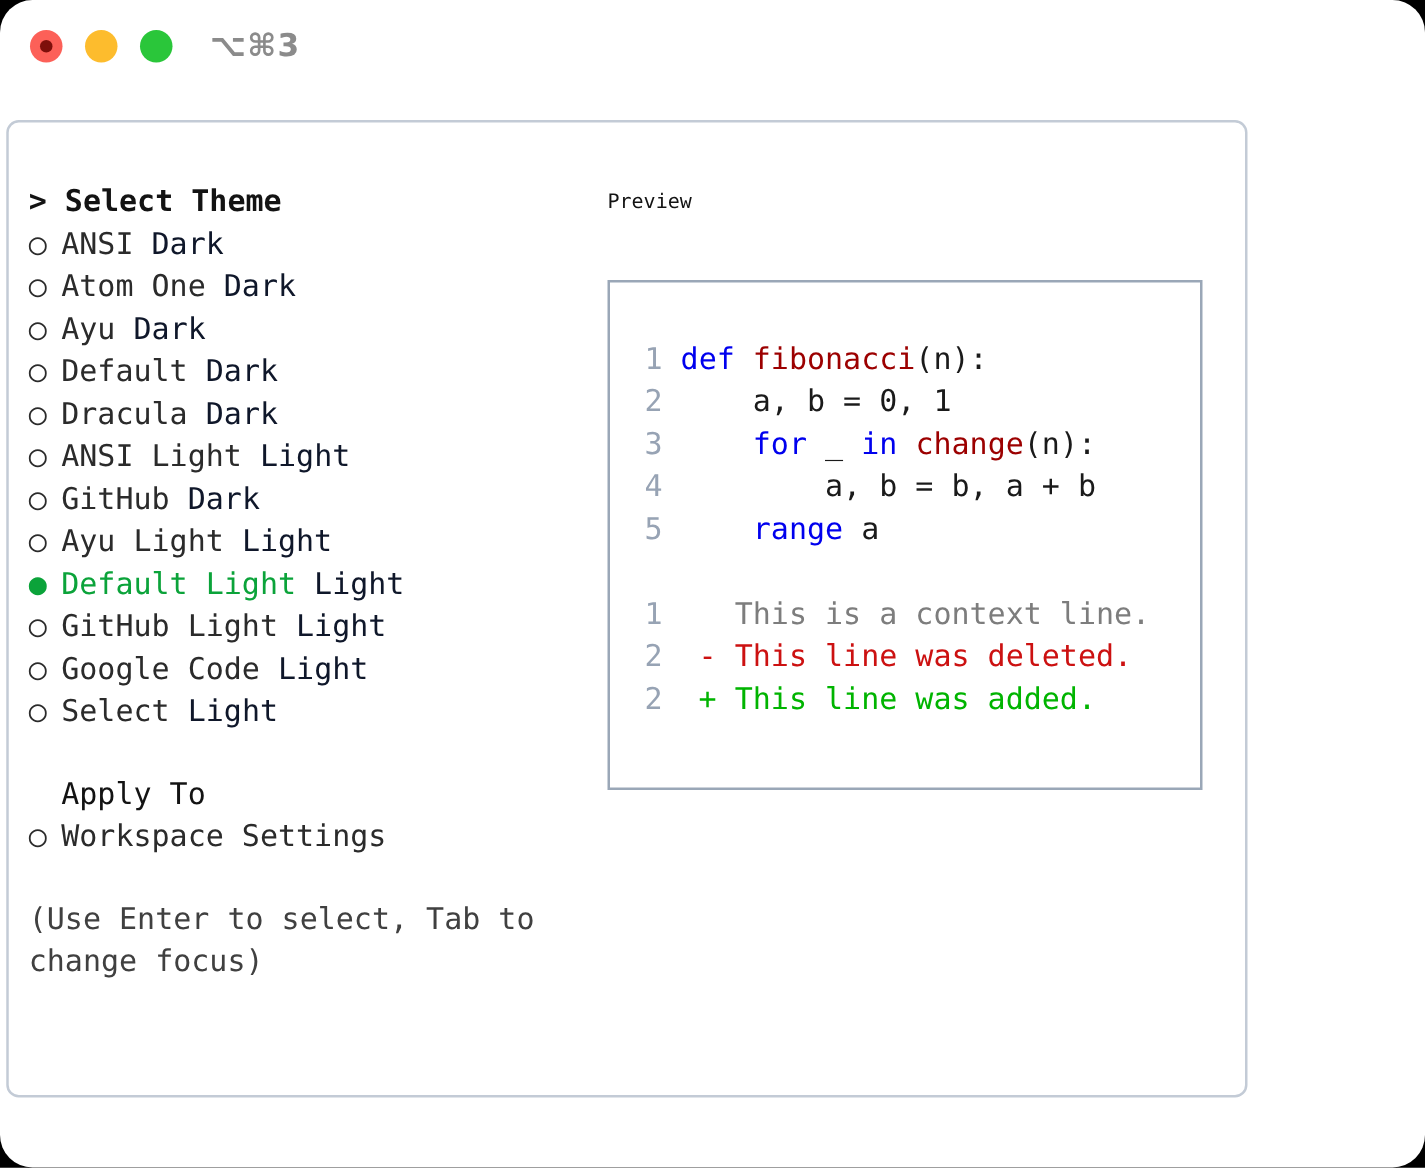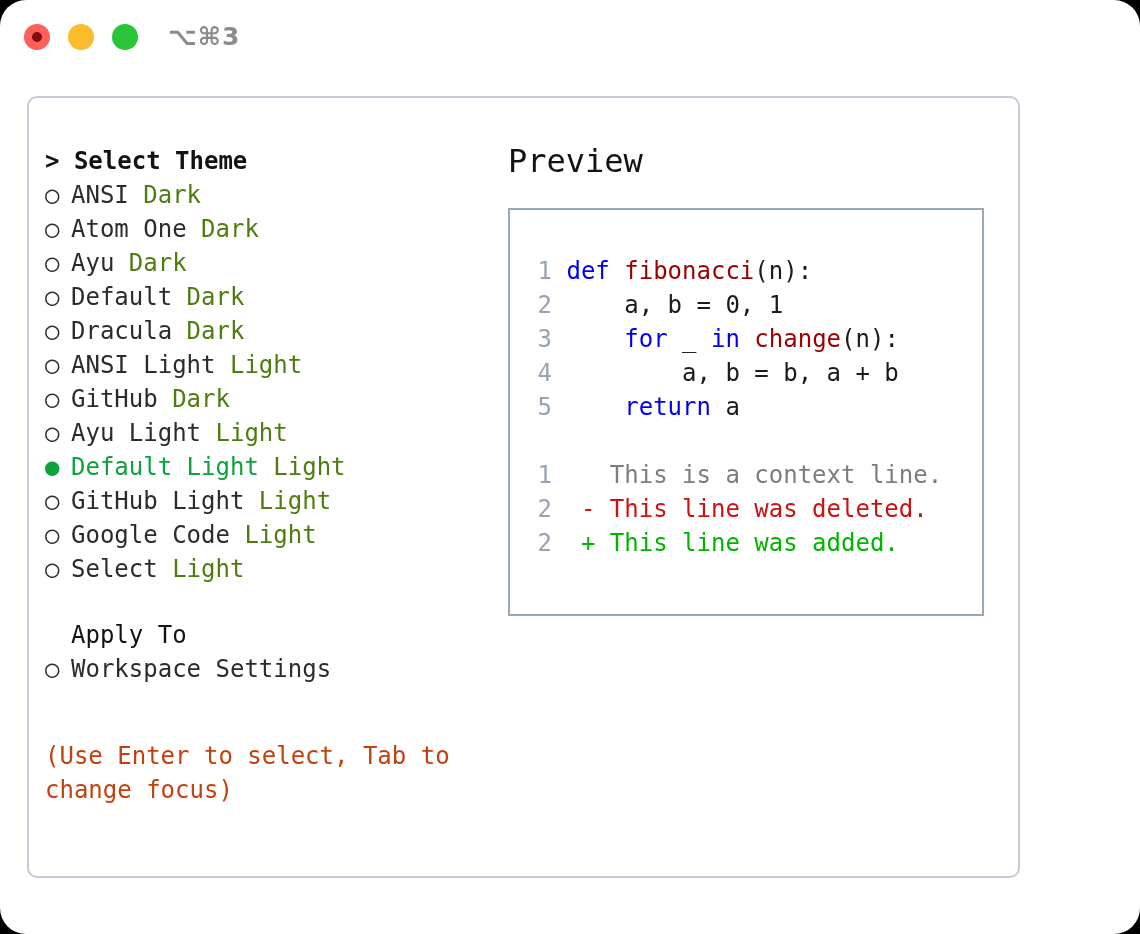--- a/index.html
+++ b/index.html
@@ -67,21 +67,21 @@
     font-size: 25px;
     font-weight: bold;
     color: #8b8b8b;
     letter-spacing: 1px;
     font-family: "DejaVu Sans", "Liberation Sans", sans-serif;
   }
 
   
   .panel {
     position: absolute;
-    left: 27px;
+    left: 5px;
     top: 96px;
     width: 993px;
     height: 782px;
     border: 2px solid #c3cbd6;
     border-radius: 10px;
     box-sizing: border-box;
     background: #ffffff;
   }
 
   .columns {
@@ -122,59 +122,59 @@
   }
   .dot-empty::before {
     content: "○";
   }
   .dot-filled::before {
     content: "●";
     color: #0ba33a;
   }
   .opt-row.selected .opt-label { color: #0ba33a; }
   .opt-label { color: #2b2b2b; }
-  .opt-kind  { color: #4d7c0f; }
+  .opt-kind  { color: #0f172a; }
 
   .apply-header {
     font-size: 24px;
     color: #131313;
     height: 34px;
     line-height: 34px;
     padding-left: 26px;
     white-space: pre;
   }
 
   .spacer-30 { height: 32px; }
 
   .hint {
-    margin-top: 53px;
-    font-size: 24px;
-    line-height: 34px;
-    color: #c2410c;
+    margin-top: 32px;
+    font-size: 24px;
+    line-height: 34px;
+    color: #404040;
     width: 410px;
     white-space: pre-wrap;
     word-break: break-word;
   }
 
   
   .right-col {
     position: absolute;
     left: 479px;
     top: 46px;
     width: 490px;
   }
   .preview-title {
-    font-size: 32px;
+    font-size: 16px;
     color: #131313;
     height: 34px;
     line-height: 34px;
     white-space: pre;
   }
   .preview-box {
-    margin-top: 30px;
+    margin-top: 46px;
     width: 476px;
     height: 408px;
     border: 2px solid #9aa7b7;
     box-sizing: border-box;
     background: #ffffff;
     position: relative;
   }
   .code {
     position: absolute;
     left: 14px;
@@ -250,21 +250,21 @@
       <div class="right-col">
         <div class="preview-title">Preview</div>
 
         <div class="preview-box">
           <div class="code">
             <div id="code-lines">
                 <div class="code-line"><span class="ln">1</span> <span class="tok-kw">def </span><span class="tok-fn">fibonacci</span><span class="tok-pl">(n):</span></div>
                 <div class="code-line"><span class="ln">2</span> <span class="tok-pl">    a, b = 0, 1</span></div>
                 <div class="code-line"><span class="ln">3</span> <span class="tok-pl">    </span><span class="tok-kw">for</span><span class="tok-pl"> _ </span><span class="tok-kw">in </span><span class="tok-fn">change</span><span class="tok-pl">(n):</span></div>
                 <div class="code-line"><span class="ln">4</span> <span class="tok-pl">        a, b = b, a + b</span></div>
-                <div class="code-line"><span class="ln">5</span> <span class="tok-pl">    </span><span class="tok-kw">return</span><span class="tok-pl"> a</span></div>
+                <div class="code-line"><span class="ln">5</span> <span class="tok-pl">    </span><span class="tok-kw">range</span><span class="tok-pl"> a</span></div>
               </div>
             <div class="blank-line"></div>
             <div id="diff-lines">
                 <div class="code-line"><span class="ln">1</span><span class="diff-ctx">    This is a context line.</span></div>
                 <div class="code-line"><span class="ln">2</span><span class="diff-del">  - This line was deleted.</span></div>
                 <div class="code-line"><span class="ln">2</span><span class="diff-add">  + This line was added.</span></div>
               </div>
           </div>
         </div>
       </div>

